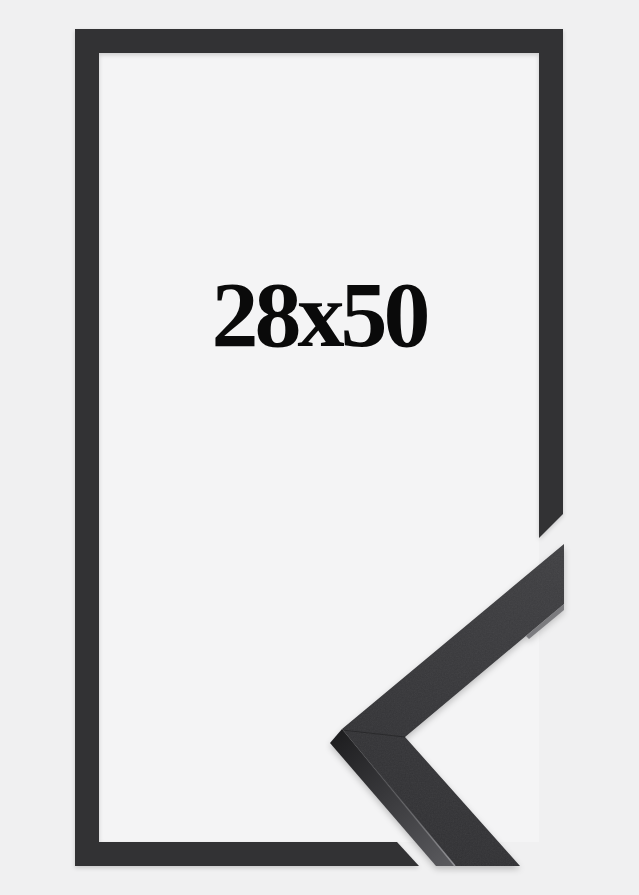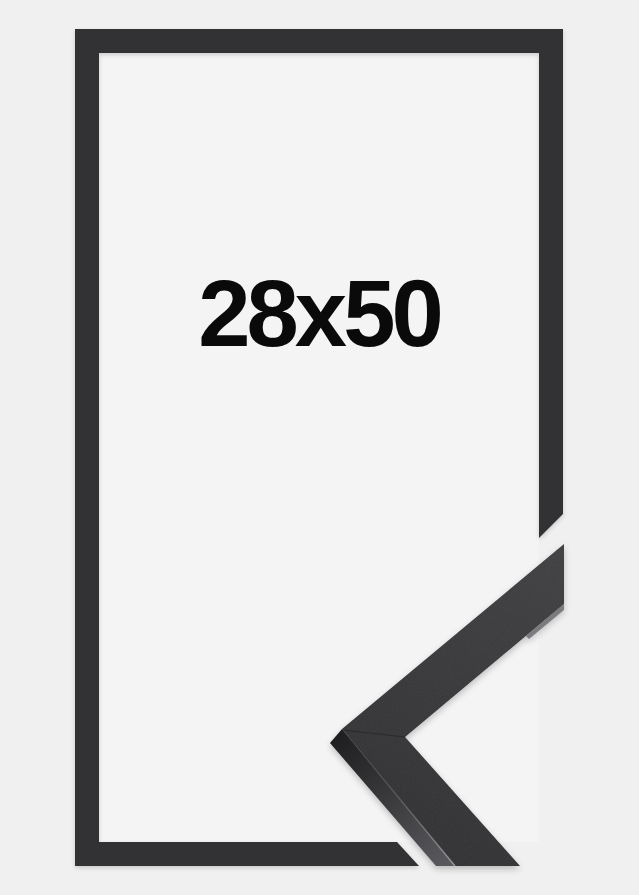--- a/index.html
+++ b/index.html
@@ -26,21 +26,21 @@
   }
   .sample-shadow {
     filter: drop-shadow(0 3px 3px rgba(0,0,0,0.22));
   }
   .size-label {
     position: absolute;
     left: 99px;
     top: 267px;
     width: 440px;
     text-align: center;
-    font-family: Liberation Sans, sans-serif;
+    font-family: Liberation Serif, serif;
     font-weight: 700;
     font-size: 94px;
     line-height: 1;
     letter-spacing: -4px;
     color: #0a0a0a;
     user-select: none;
   }
 </style>
 </head>
 <body>

